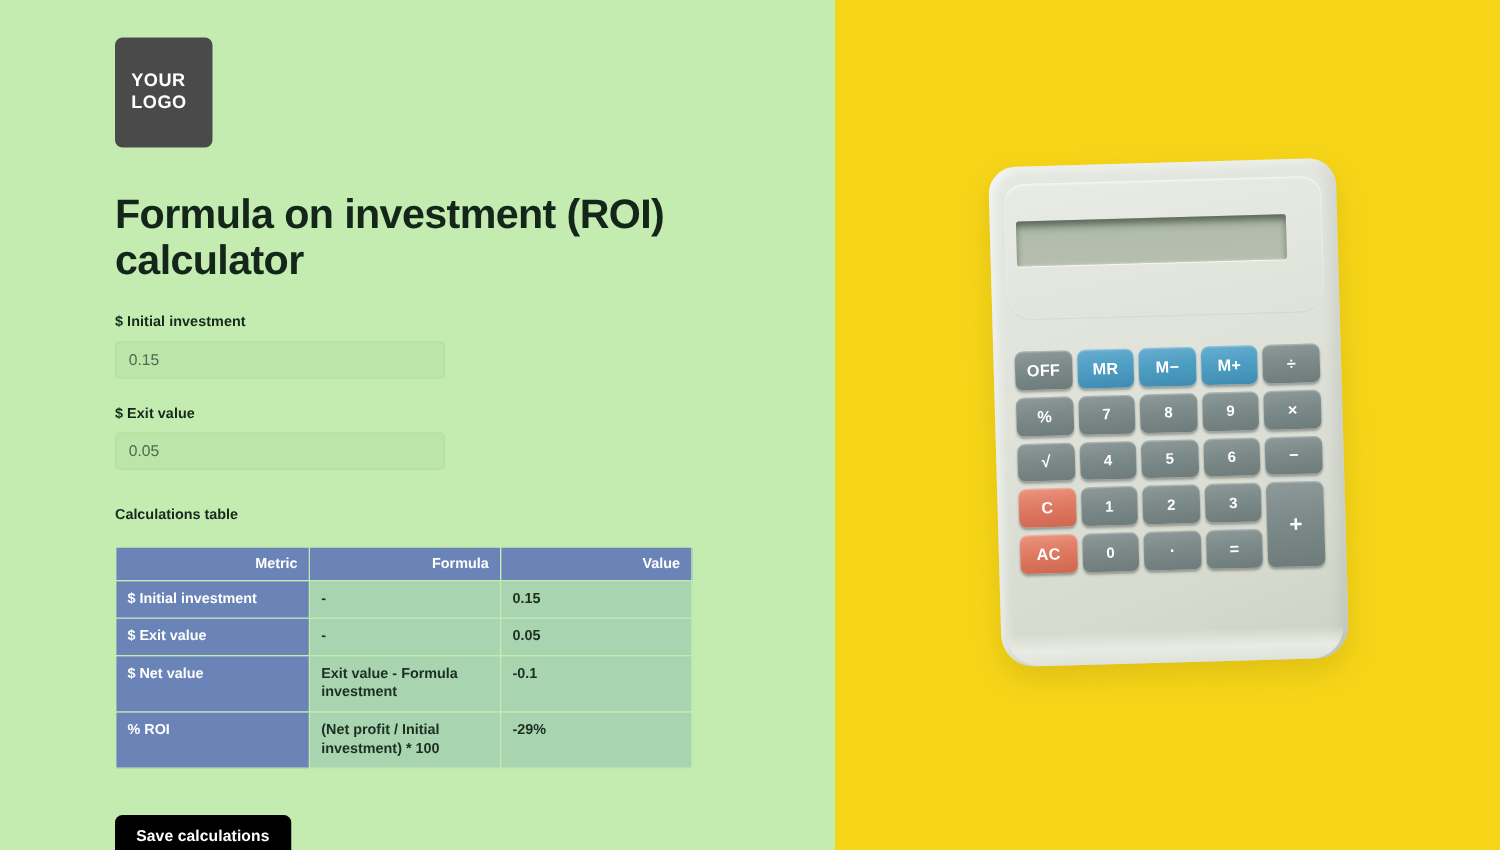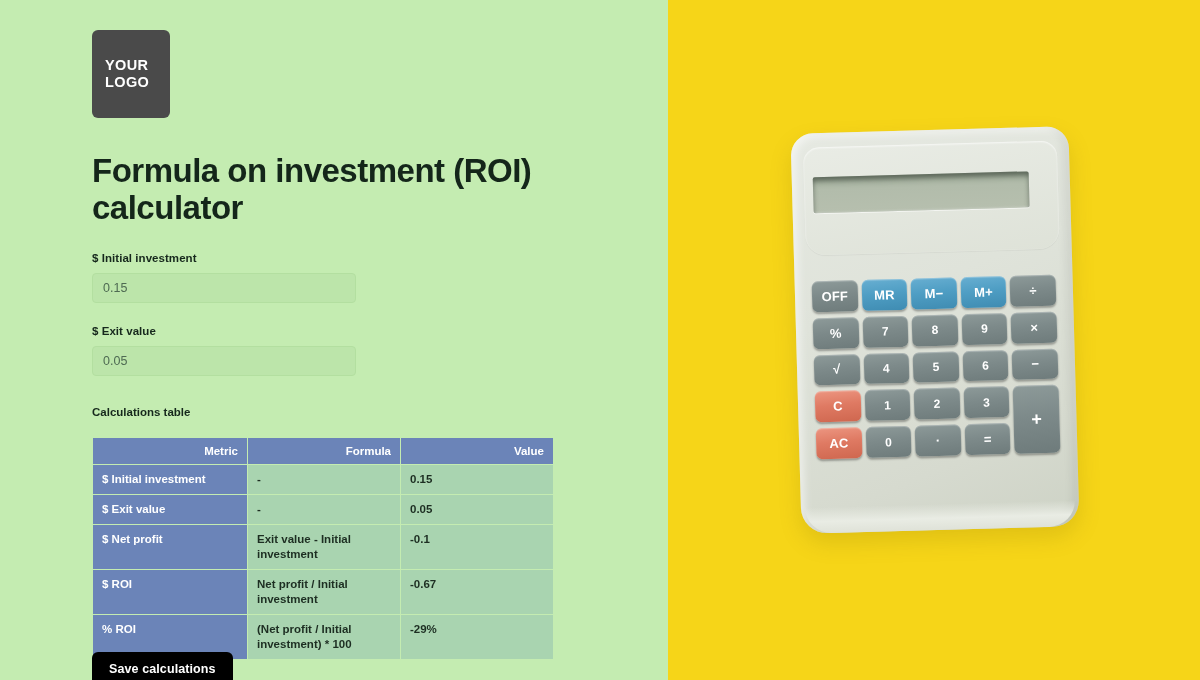--- a/index.html
+++ b/index.html
@@ -286,28 +286,23 @@
           <td class="metric">$ Initial investment</td>
           <td class="formula">-</td>
           <td class="value">0.15</td>
         </tr>
         <tr>
           <td class="metric">$ Exit value</td>
           <td class="formula">-</td>
           <td class="value">0.05</td>
         </tr>
         <tr>
-          <td class="metric">$ Net profit</td>
-          <td class="formula">Exit value - Initial investment</td>
+          <td class="metric">$ Net value</td>
+          <td class="formula">Exit value - Formula investment</td>
           <td class="value">-0.1</td>
-        </tr>
-        <tr>
-          <td class="metric">$ ROI</td>
-          <td class="formula">Net profit / Initial investment</td>
-          <td class="value">-0.67</td>
         </tr>
         <tr>
           <td class="metric">% ROI</td>
           <td class="formula">(Net profit / Initial investment) * 100</td>
           <td class="value">-29%</td>
         </tr>
       </tbody>
     </table>
 
     <button class="save-btn">Save calculations</button>

